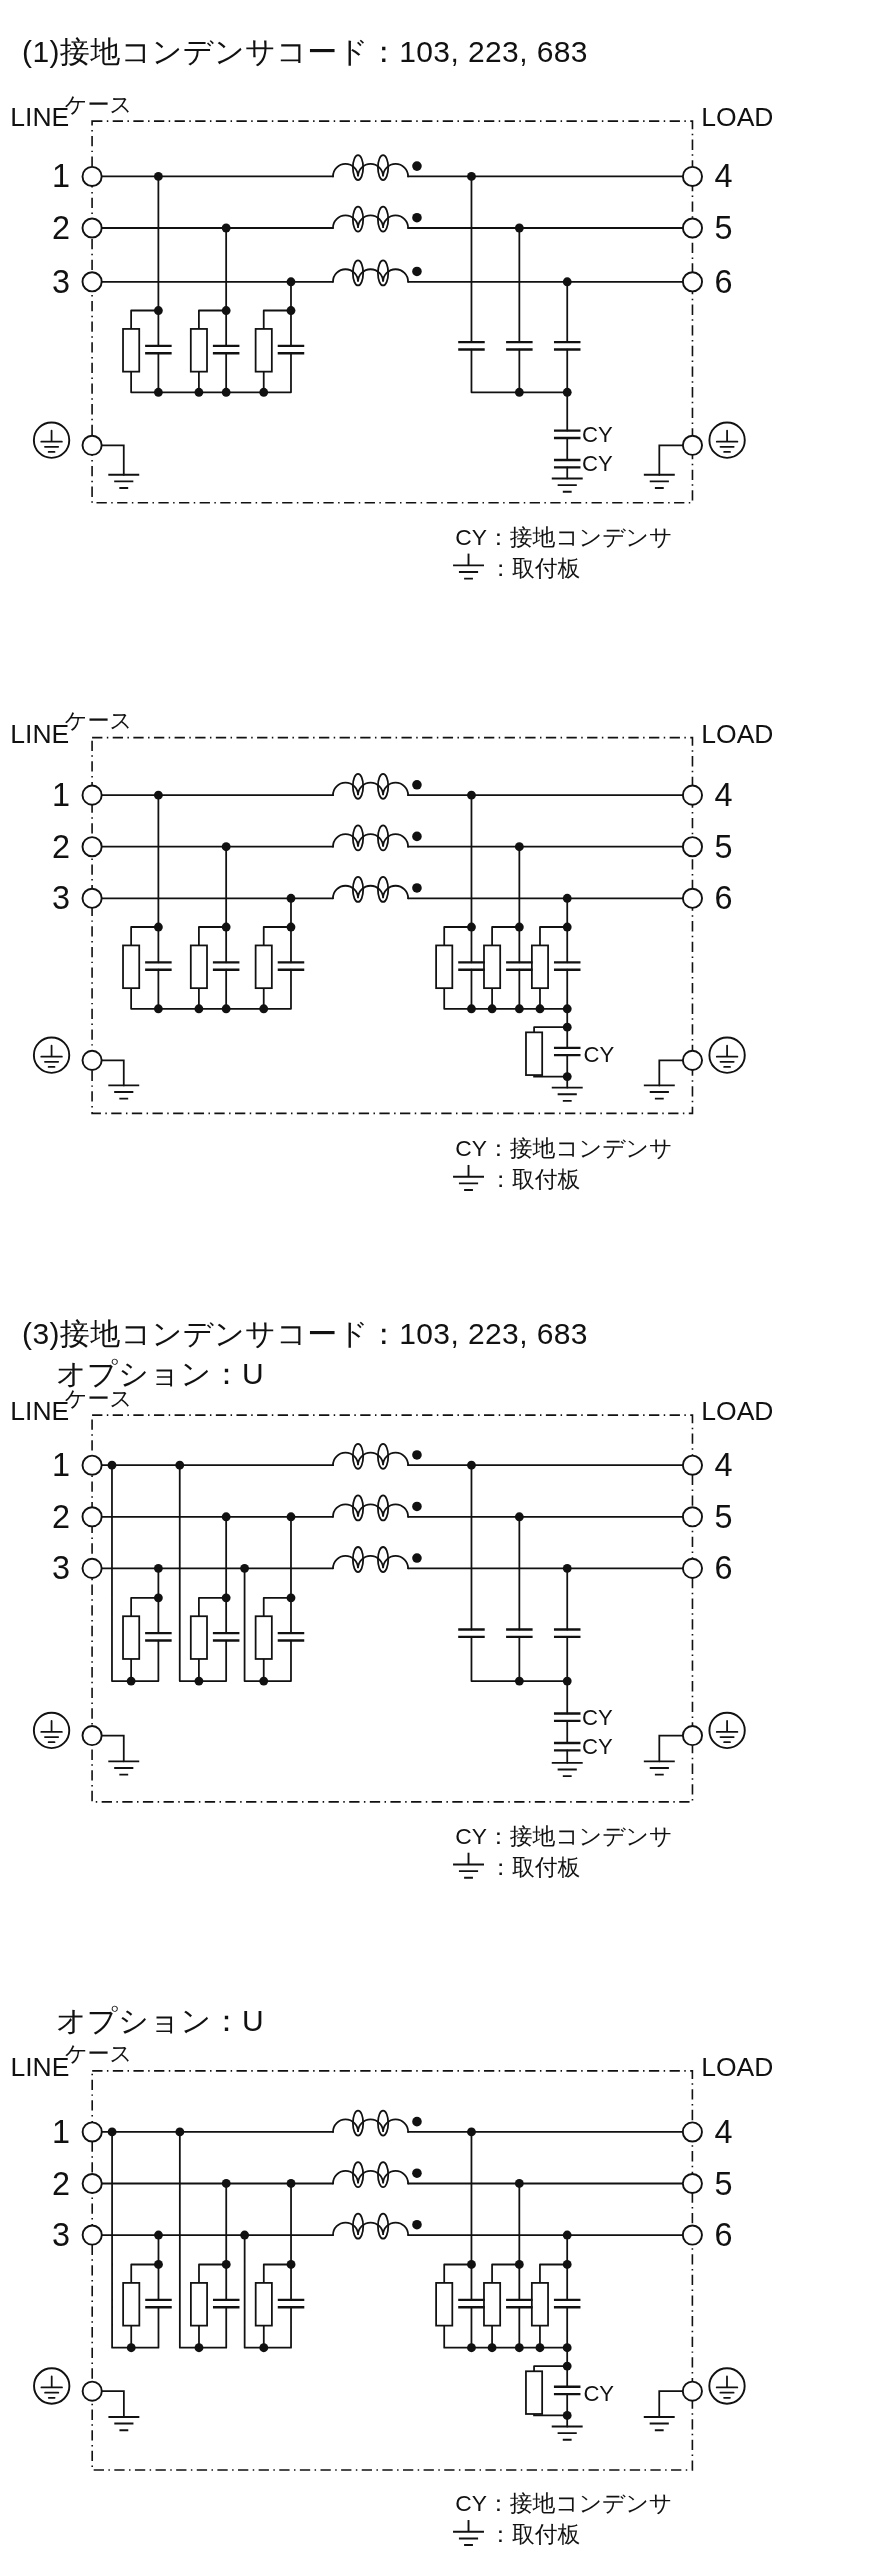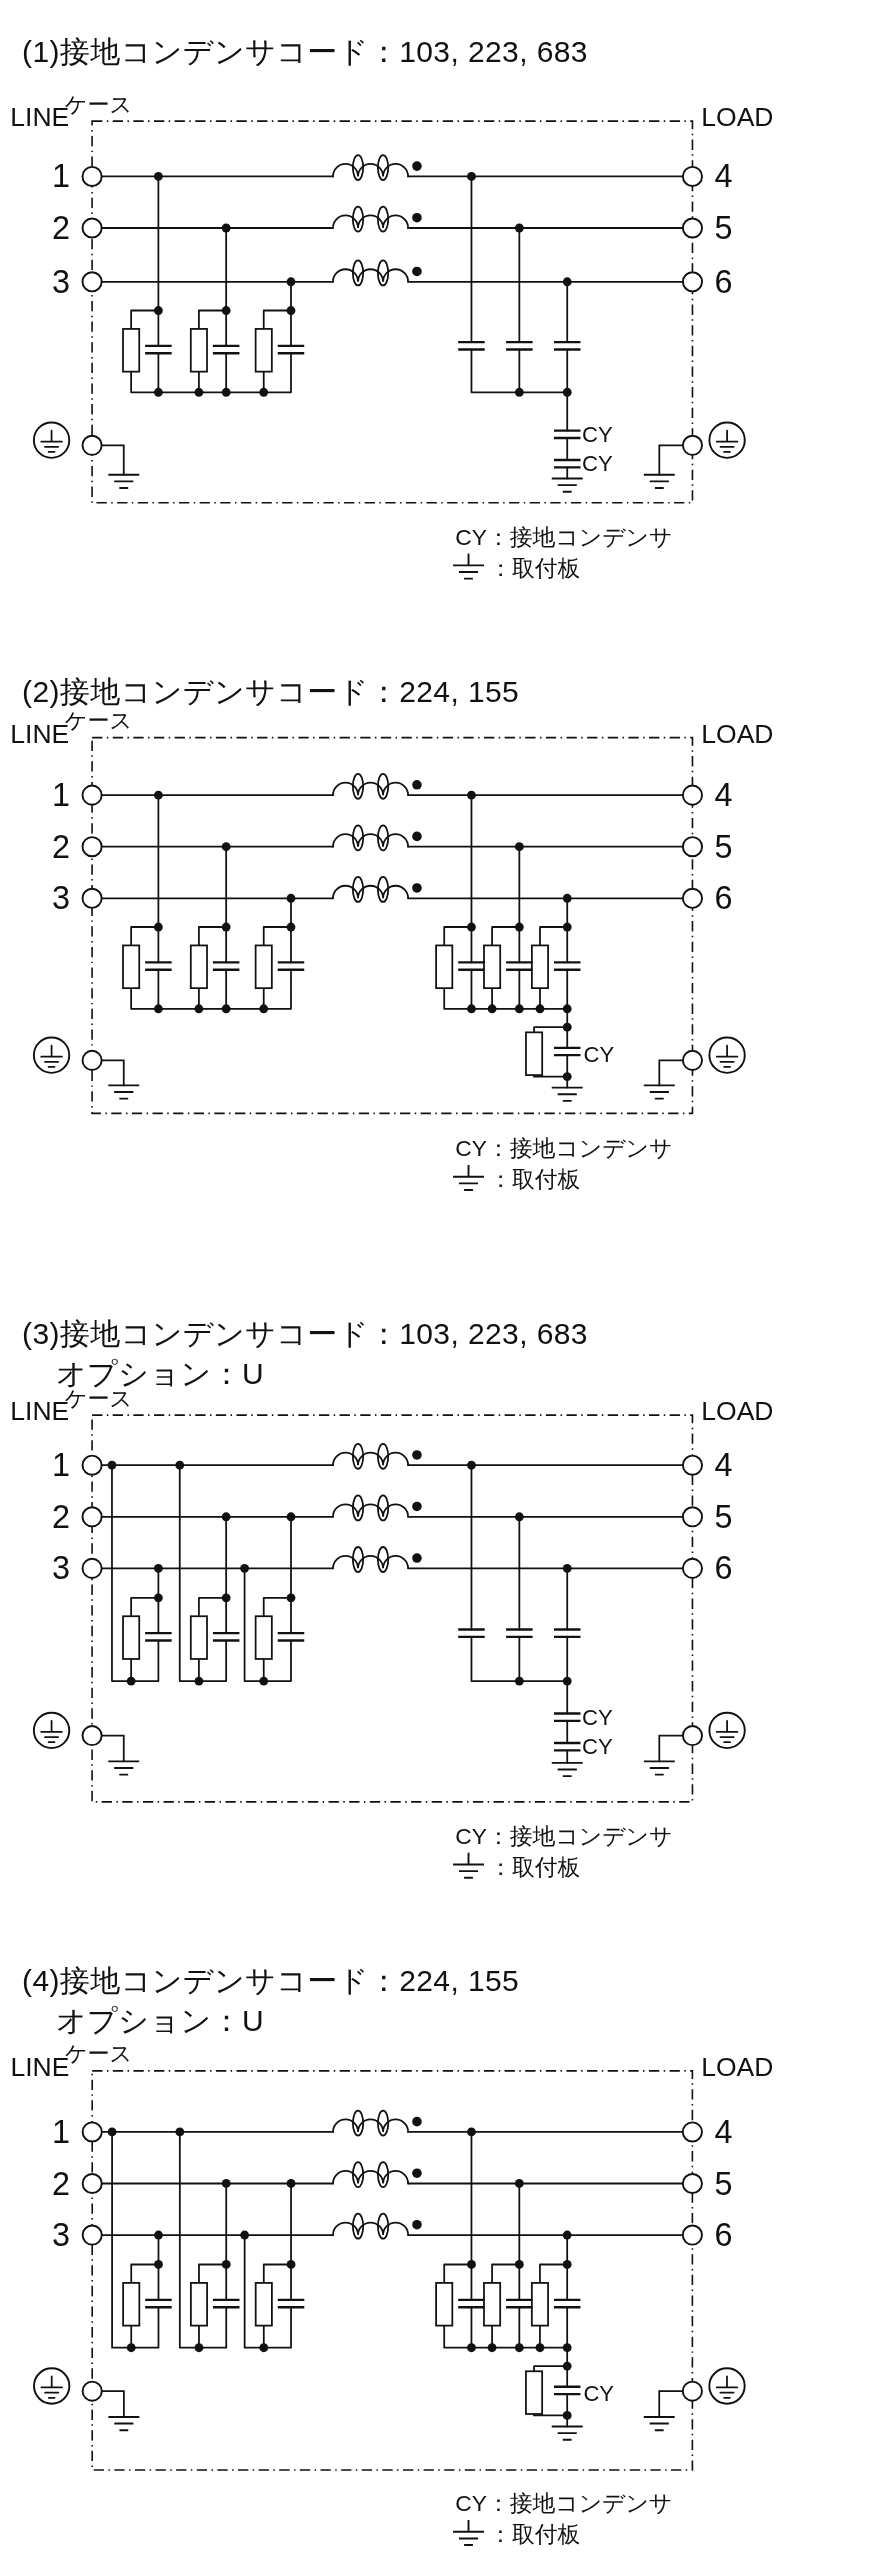--- a/index.html
+++ b/index.html
@@ -130,21 +130,20 @@
       <text class="cy" x="790" y="600">CY</text>
       <text class="cy" x="790" y="640">CY</text>
       <text class="leg" x="618" y="740">CY：接地コンデンサ</text>
       <use href="#gnd" x="636" y="768"></use>
       <text class="leg" x="664" y="782">：取付板</text>
     </g>
   </svg>
 </section>
 
 <section class="panel" id="p2">
-  <h2 class="title" style="top:13.3px">(2)接地コンデンサコード：224, 155</h2>
   <svg class="diagram" width="884" height="494" viewBox="0 960 1200 670">
     <g>
         <path class="b" d="M125,1000 H940 V1510 H125 Z"></path>
       </g>
     <g>
       <path class="w" d="M138,1078 H452 M554,1078 H927 M138,1148 H452 M554,1148 H927 M138,1218 H452 M554,1218 H927"></path>
       <path class="w" d="M215,1078 V1257 M307,1148 V1257 M395,1218 V1257 M215,1257 H178 M307,1257 H270 M395,1257 H358 M178,1257 V1282 M178,1340 V1368 M270,1257 V1282 M270,1340 V1368 M358,1257 V1282 M358,1340 V1368 M215,1257 V1305 M215,1315 V1368 M307,1257 V1305 M307,1315 V1368 M395,1257 V1305 M395,1315 V1368 M178,1368 H395"></path>
       <path class="w" d="M640,1078 V1257 M705,1148 V1257 M770,1218 V1257 M640,1257 H603 M705,1257 H668 M770,1257 H733 M603,1257 V1282 M603,1340 V1368 M668,1257 V1282 M668,1340 V1368 M733,1257 V1282 M733,1340 V1368 M640,1257 V1305 M640,1315 V1368 M705,1257 V1305 M705,1315 V1368 M770,1257 V1305 M770,1315 V1368 M603,1368 H770 M770,1368 V1393 M770,1393 H725 M725,1393 V1400 M725,1458 V1460 H770 M770,1393 V1421 M770,1431 V1460 M770,1460 V1475"></path>
       <path class="w" d="M138,1438 H168 V1472 M927,1438 H895 V1472"></path>
       <path class="g" d="M636,1580 V1596"></path>
@@ -309,21 +308,20 @@
       <text class="cy" x="790" y="2340">CY</text>
       <text class="cy" x="790" y="2380">CY</text>
       <text class="leg" x="618" y="2502">CY：接地コンデンサ</text>
       <use href="#gnd" x="636" y="2530"></use>
       <text class="leg" x="664" y="2544">：取付板</text>
     </g>
   </svg>
 </section>
 
 <section class="panel" id="p4">
-  <h2 class="title" style="top:13.3px">(4)接地コンデンサコード：224, 155</h2>
   <h2 class="opt" style="top:53px">オプション：U</h2>
   <svg class="diagram" width="884" height="542" viewBox="0 2760 1200 736">
     <g>
         <path class="b" d="M125,2810 H940 V3352 H125 Z"></path>
       </g>
     <g>
       <path class="w" d="M138,2893 H452 M554,2893 H927 M138,2963 H452 M554,2963 H927 M138,3033 H452 M554,3033 H927"></path>
       <path class="w" d="M152,2893 V3186 M244,2893 V3186 M215,3033 V3073 M307,2963 V3073 M332,3033 V3186 M395,2963 V3073 M215,3073 H178 M307,3073 H270 M395,3073 H358 M178,3073 V3098 M178,3156 V3186 M270,3073 V3098 M270,3156 V3186 M358,3073 V3098 M358,3156 V3186 M215,3073 V3121 M215,3131 V3186 M307,3073 V3121 M307,3131 V3186 M395,3073 V3121 M395,3131 V3186 M152,3186 H215 M244,3186 H307 M332,3186 H395"></path>
       <path class="w" d="M640,2893 V3073 M705,2963 V3073 M770,3033 V3073 M640,3073 H603 M705,3073 H668 M770,3073 H733 M603,3073 V3098 M603,3156 V3186 M668,3073 V3098 M668,3156 V3186 M733,3073 V3098 M733,3156 V3186 M640,3073 V3121 M640,3131 V3186 M705,3073 V3121 M705,3131 V3186 M770,3073 V3121 M770,3131 V3186 M603,3186 H770 M770,3186 V3211 M770,3211 H725 M725,3211 V3218 M725,3276 V3278 H770 M770,3211 V3239 M770,3249 V3278 M770,3278 V3293"></path>
       <path class="w" d="M138,3245 H168 V3280 M927,3245 H895 V3280"></path>

